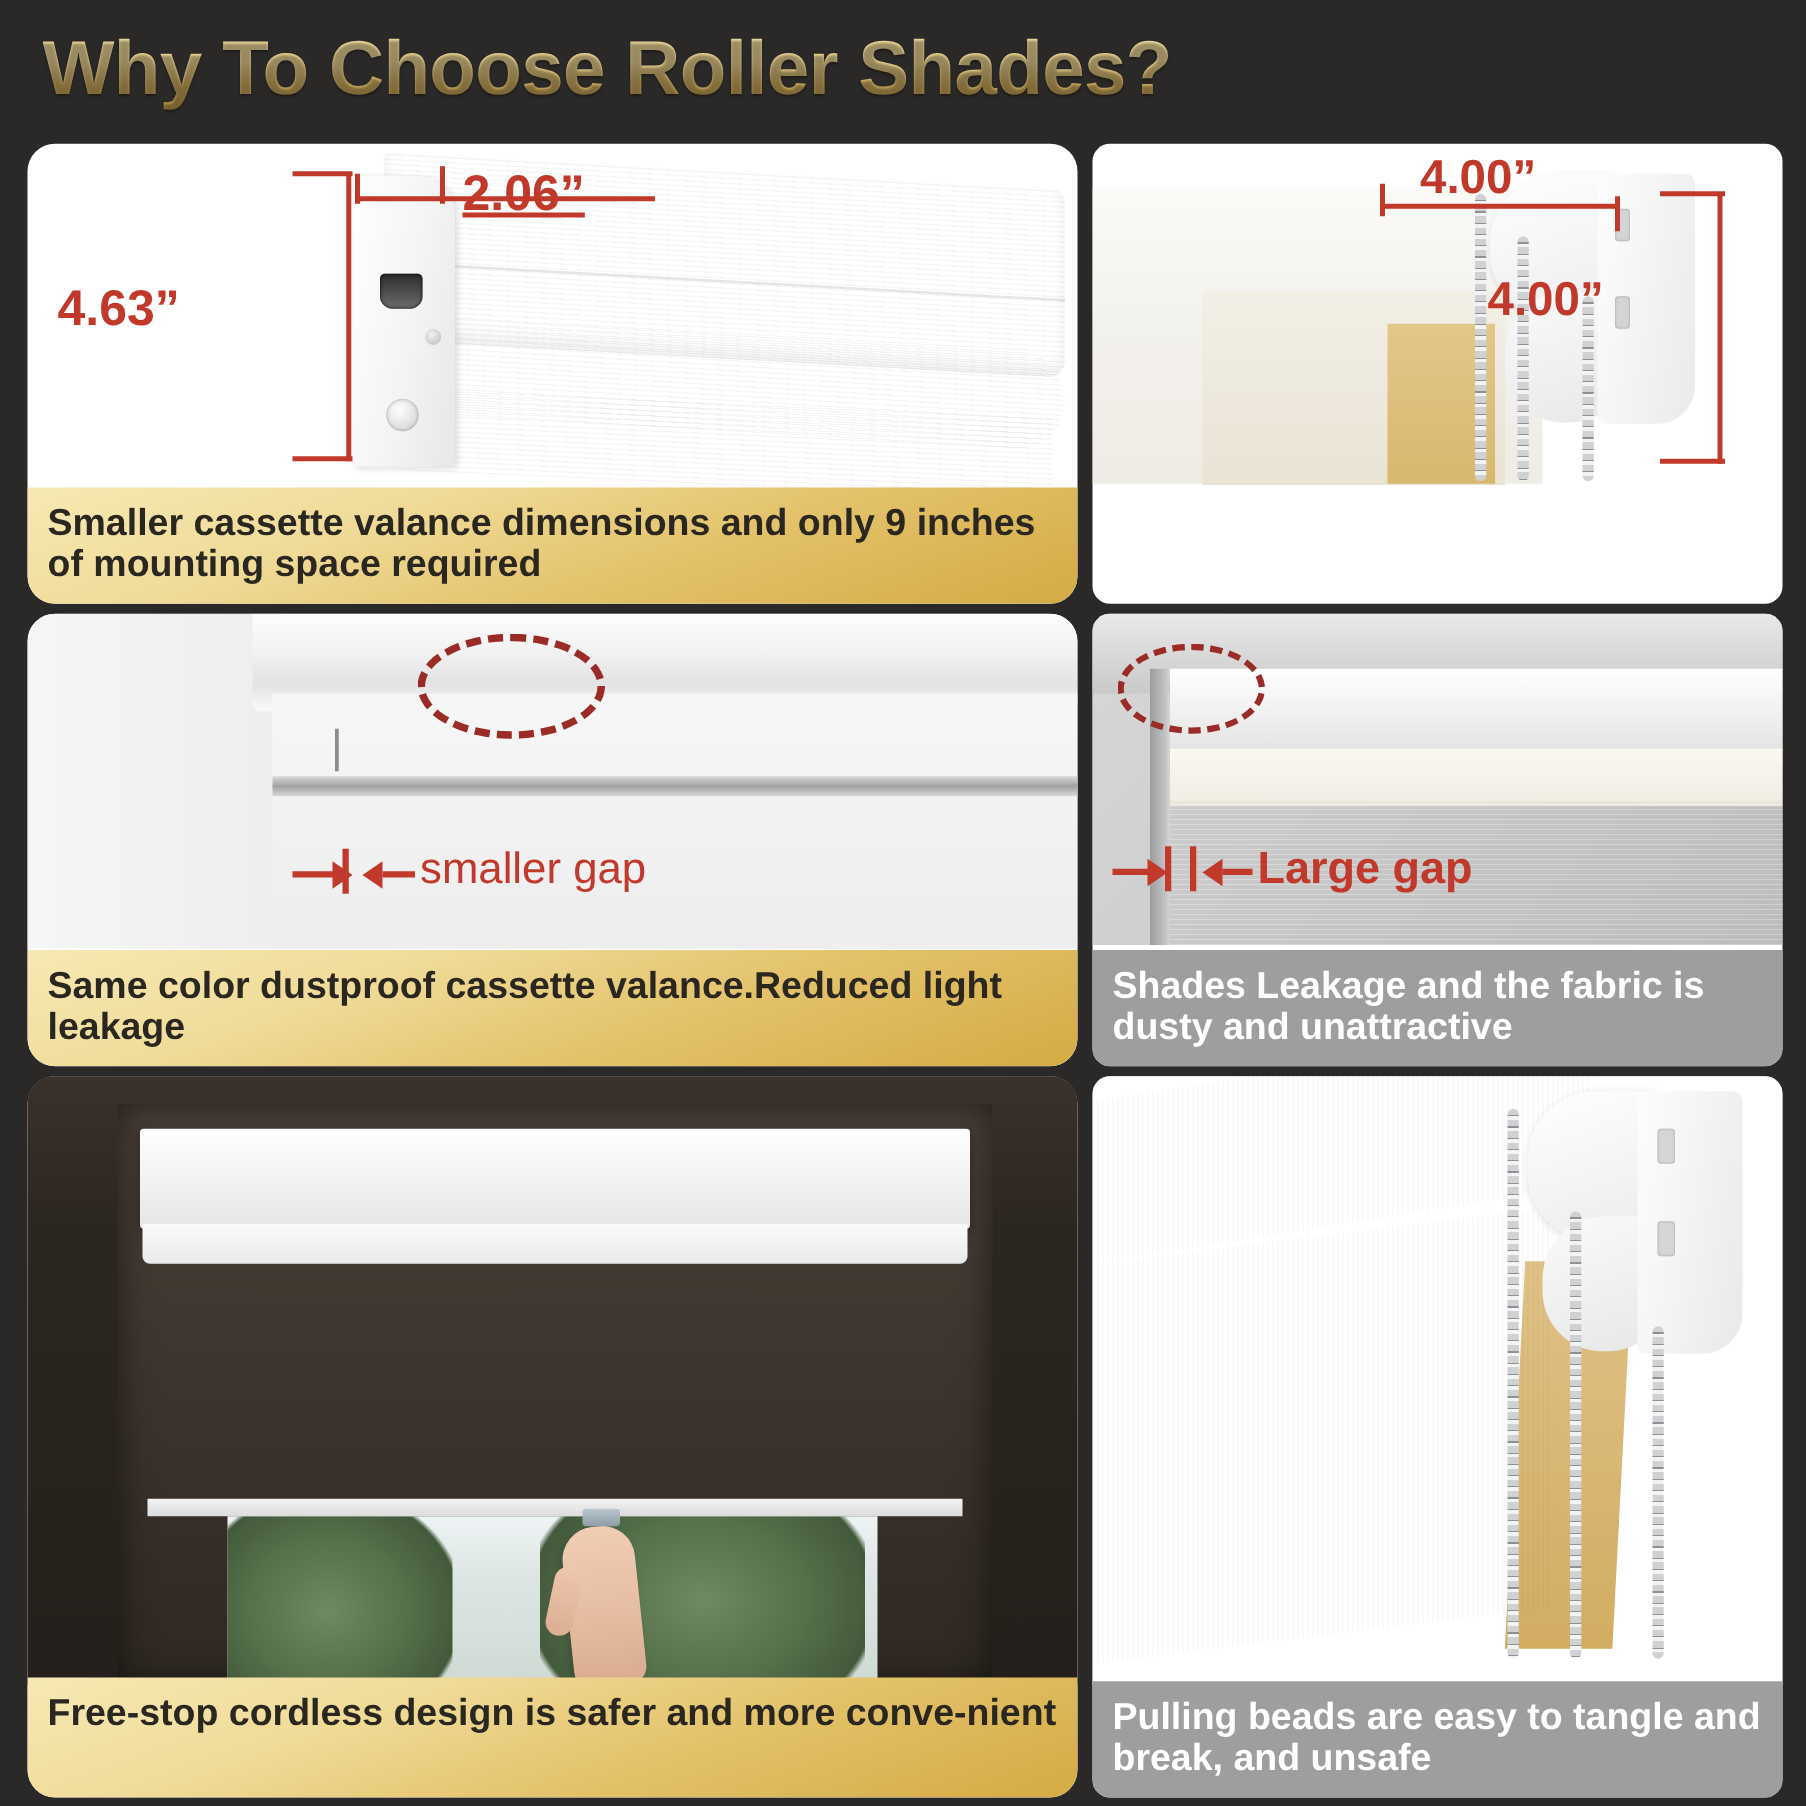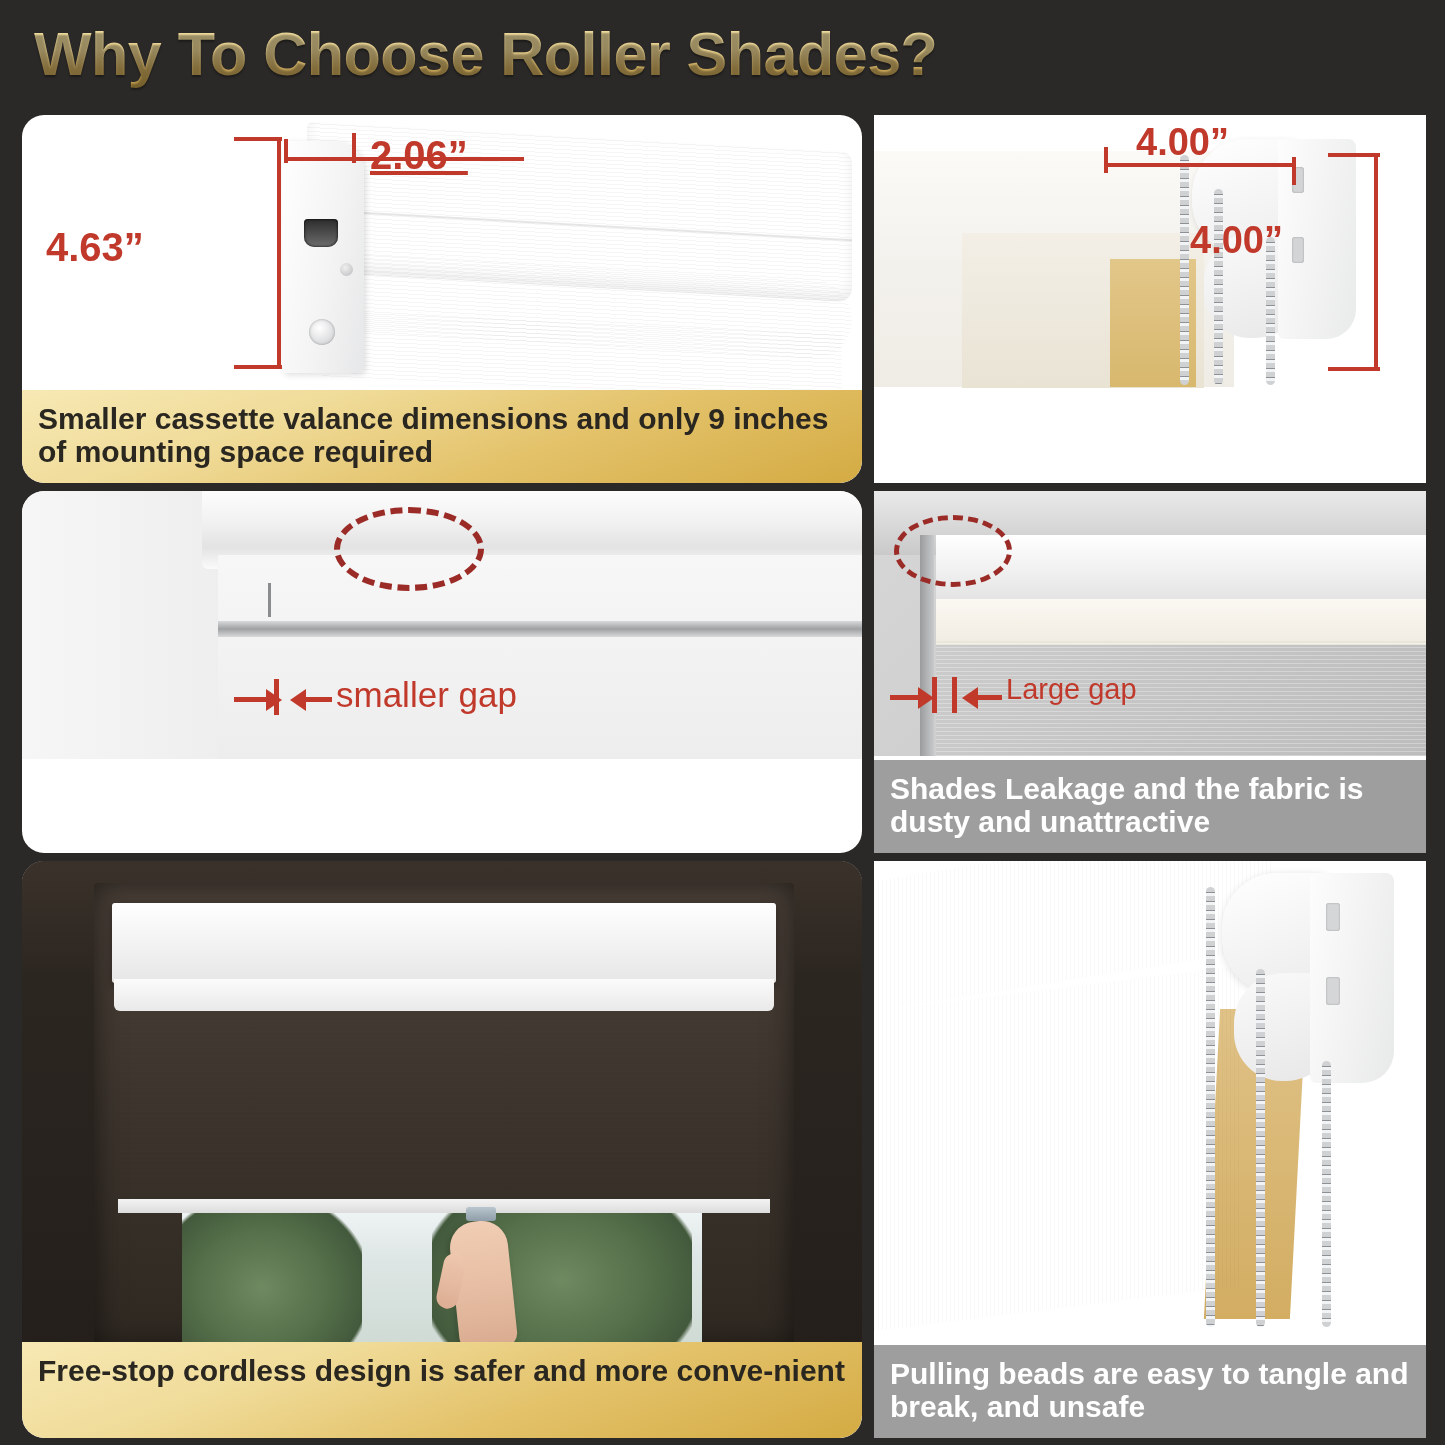--- a/index.html
+++ b/index.html
@@ -23,21 +23,21 @@
     -webkit-text-fill-color:transparent; color:#ddbd71;
     text-shadow:0 2px 2px rgba(0,0,0,.35);
     white-space:nowrap;
   }
 
   
   .grid{ position:absolute; left:0; top:108px; width:1445px; height:1337px; }
 
   .panel{ position:absolute; overflow:hidden; background:#fff; }
   .panel.left{ border-radius:22px; }
-  .panel.right{ border-radius:0; }
+  .panel.right{ border-radius:14px; }
 
   
   .c-left { left:22px;  width:840px; }
   .c-right{ left:874px; width:552px; }
   .r1{ top:7px;   height:368px; }
   .r2{ top:383px; height:362px; }
   .r3{ top:753px; height:577px; }
 
   .stage{ position:absolute; left:0; top:0; right:0; bottom:0; }
 
@@ -328,20 +328,21 @@
         <div class="dim-line" style="left:212px; top:206px; width:36px; height:5px;"></div>
         <div style="position:absolute; left:244px; top:198px; width:0; height:0;
                     border-left:16px solid #c0392b; border-top:11px solid transparent; border-bottom:11px solid transparent;"></div>
         <div class="dim-line" style="left:252px; top:188px; width:5px; height:36px;"></div>
         <div style="position:absolute; left:268px; top:198px; width:0; height:0;
                     border-right:16px solid #c0392b; border-top:11px solid transparent; border-bottom:11px solid transparent;"></div>
         <div class="dim-line" style="left:284px; top:206px; width:26px; height:5px;"></div>
         <div class="dim-label" style="left:314px; top:184px; font-size:35px; font-weight:normal;">smaller gap</div>
       </div>
     </div>
+    <div class="cap gold">Same color dustproof cassette valance.Reduced light leakage</div>
   </div>
 
   <div class="panel right c-right r2">
     <div class="stage">
       <div class="p4-art">
         <div class="p4-bg"></div>
         <div class="p4-ceiling"></div>
         <div class="p4-valance"></div>
         <div class="p4-white"></div>
         <div class="p4-tan"></div>
@@ -351,21 +352,21 @@
                     border:5px dashed #9b2b26; border-radius:50%;"></div>
 
         <div class="dim-line" style="left:16px; top:204px; width:30px; height:5px;"></div>
         <div style="position:absolute; left:44px; top:196px; width:0; height:0;
                     border-left:16px solid #c0392b; border-top:11px solid transparent; border-bottom:11px solid transparent;"></div>
         <div class="dim-line" style="left:58px; top:186px; width:5px; height:36px;"></div>
         <div class="dim-line" style="left:78px; top:186px; width:5px; height:36px;"></div>
         <div style="position:absolute; left:88px; top:196px; width:0; height:0;
                     border-right:16px solid #c0392b; border-top:11px solid transparent; border-bottom:11px solid transparent;"></div>
         <div class="dim-line" style="left:104px; top:204px; width:24px; height:5px;"></div>
-        <div class="dim-label" style="left:132px; top:182px; font-size:29px; font-weight:normal;">Large gap</div>
+        <div class="dim-label" style="left:132px; top:182px; font-size:36px; font-weight:bold;">Large gap</div>
       </div>
     </div>
     <div class="cap gray">Shades Leakage and the fabric is dusty and unattractive</div>
   </div>
 
   <div class="panel left c-left r3">
     <div class="stage">
       <div class="p5-art">
         <div class="p5-wall"></div>
         <div class="p5-recess"></div>

